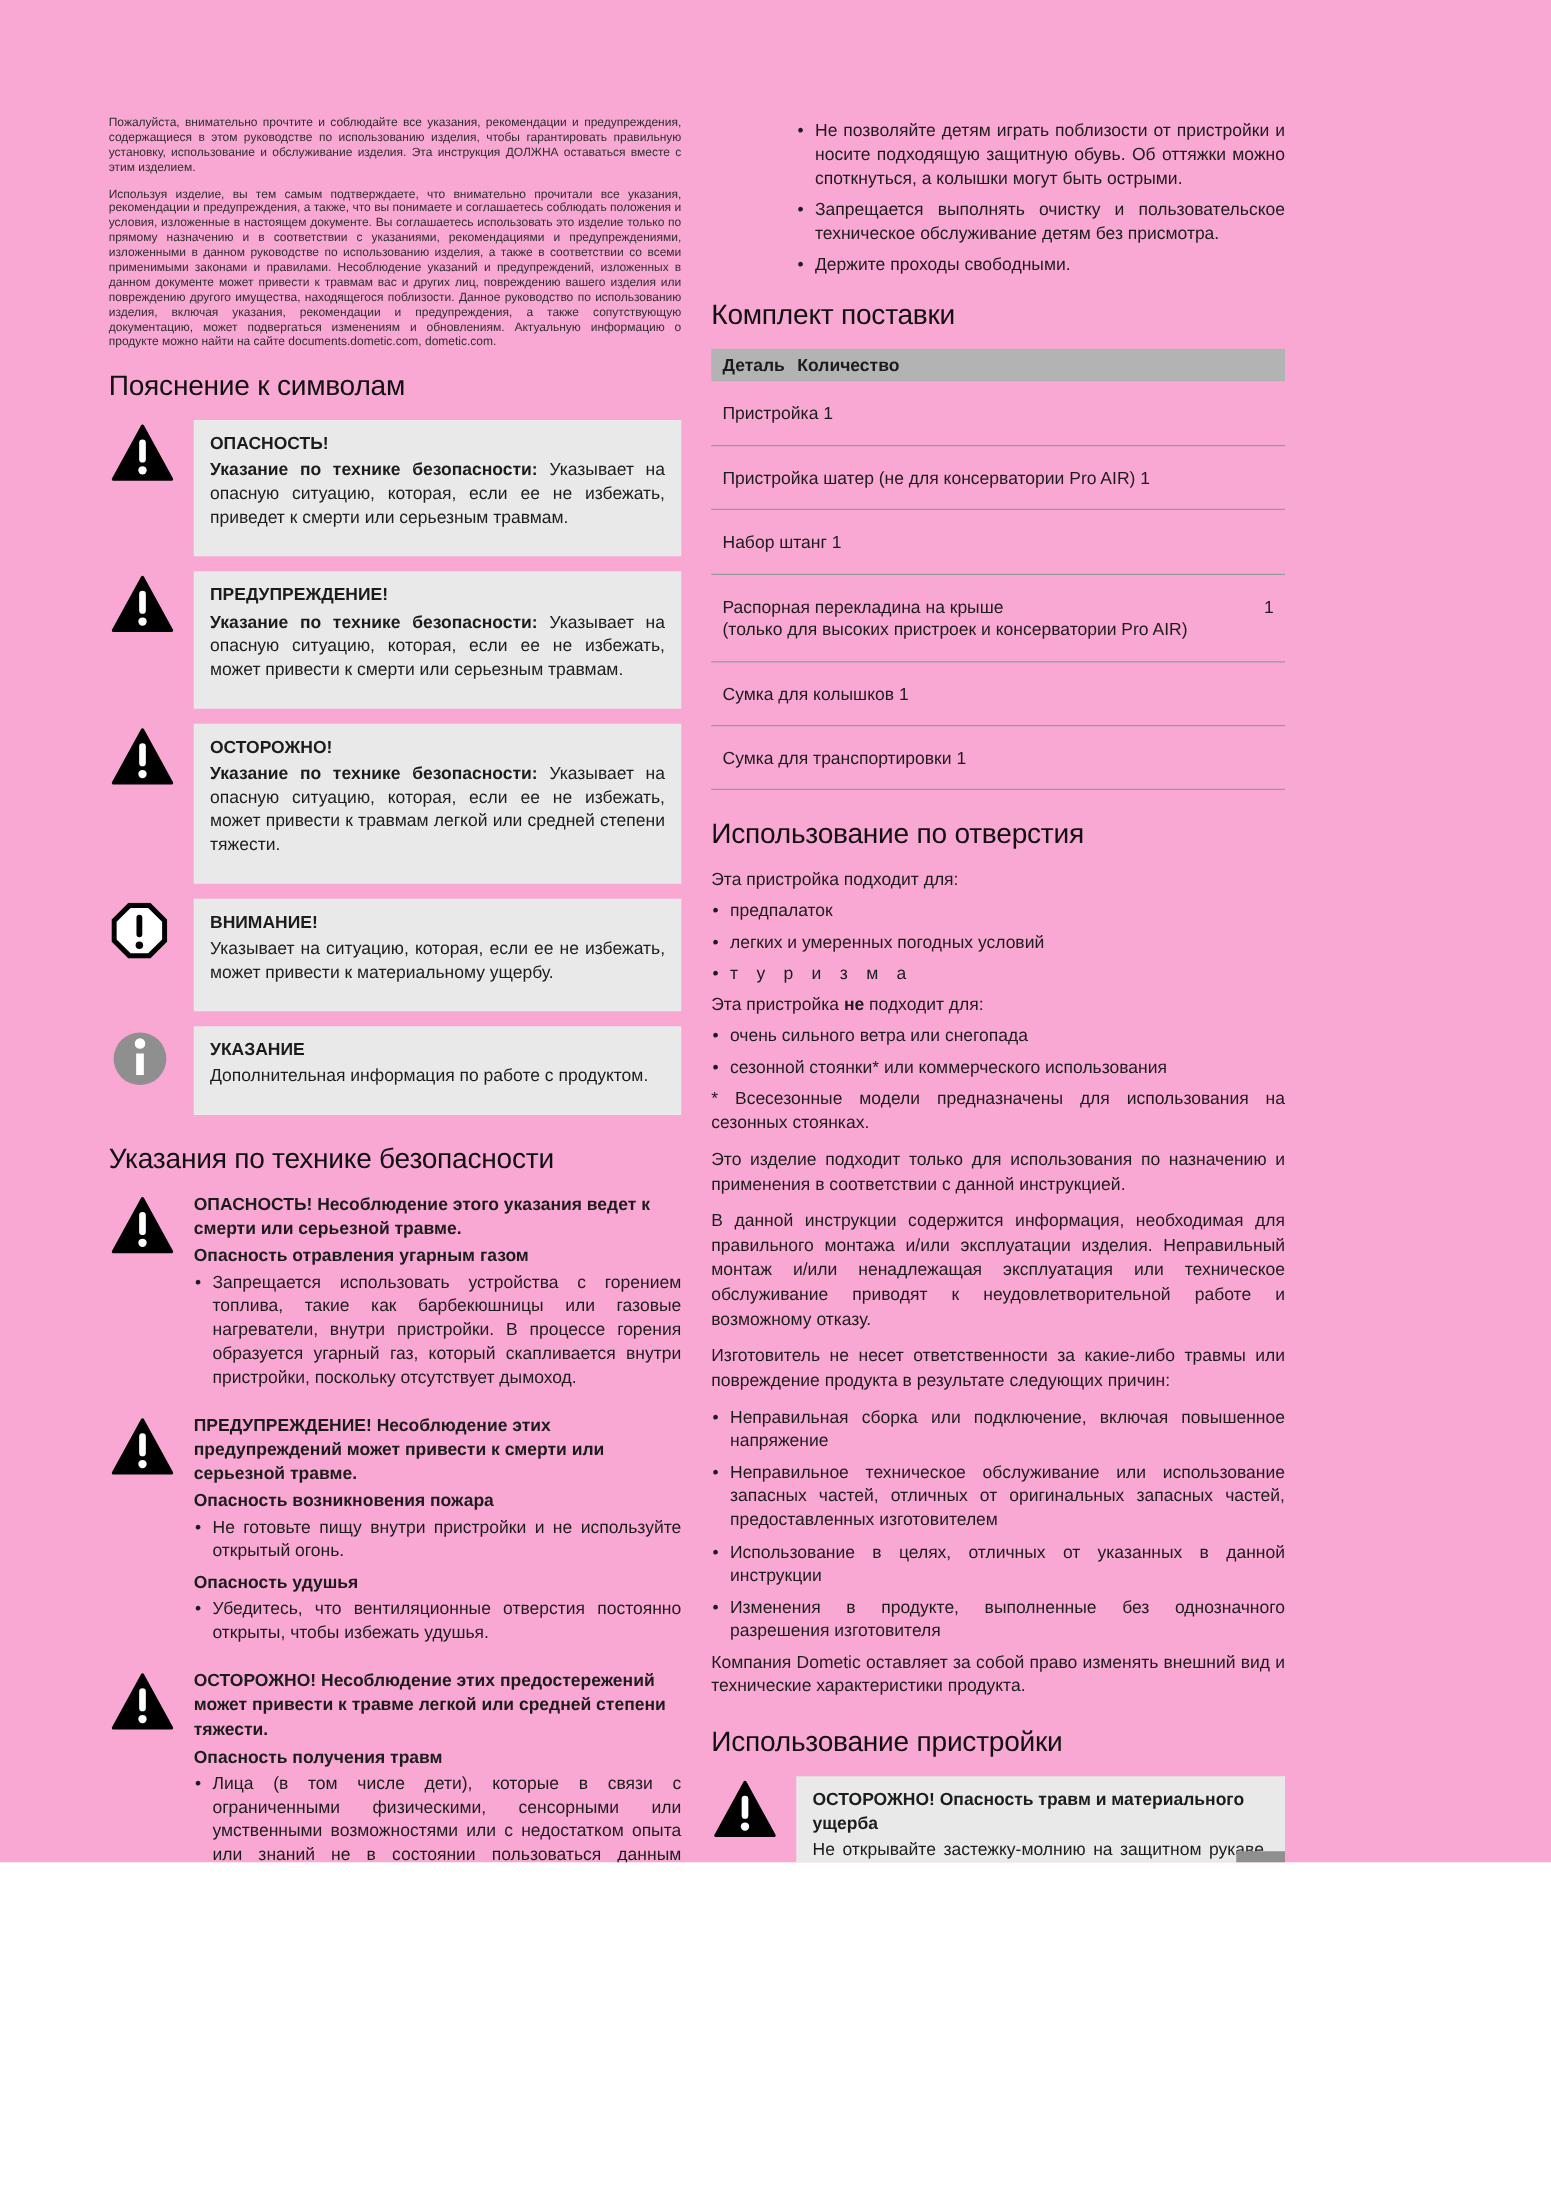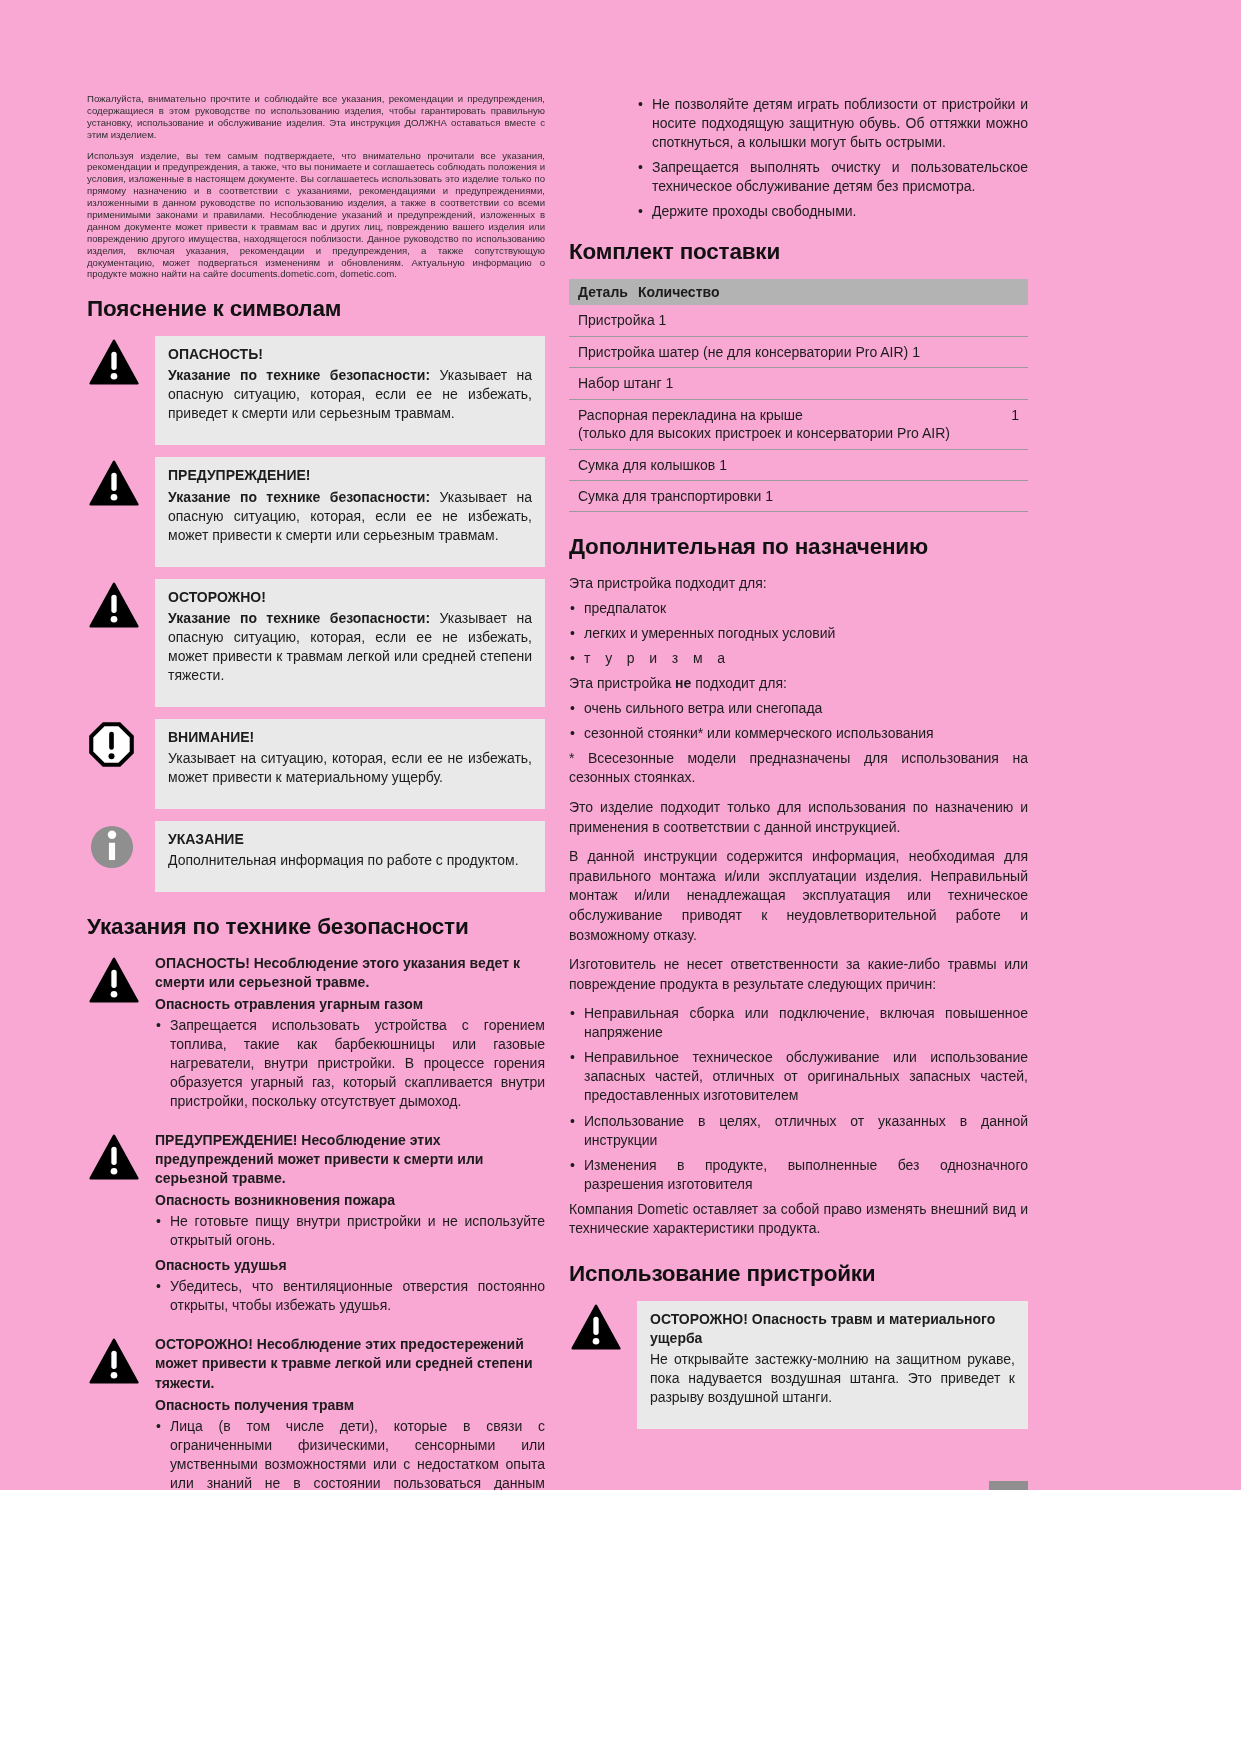--- a/index.html
+++ b/index.html
@@ -27,21 +27,21 @@
 
   .fineprint {
     font-size: 9.6px;
     line-height: 1.24;
     margin: 0 0 9px;
     text-align: justify;
     color: #2e2e2e;
   }
   .section {
     font-size: 22.5px;
-    font-weight: 700;
+    font-weight: 400;
     letter-spacing: -0.2px;
     color: #111;
     margin: 22px 0 14px;
   }
   .col-left .section.first { margin-top: 16px; }
   .col-right .section.first-right { margin-top: 18px; }
 
   .symbol-row { display: flex; margin: 0 0 12px; }
   .icon-cell { flex: 0 0 68px; padding: 3px 0 0 2px; }
   .icon-cell svg { display: block; }
@@ -82,21 +82,21 @@
   .spread { letter-spacing: 1.05em; }
 
   .supply { margin: 2px 0 4px; font-size: 14px; }
   .supply-header {
     background: #b3b3b3;
     font-weight: 700;
     padding: 5px 9px;
     display: flex;
     gap: 10px;
   }
-  .supply-row { border-bottom: 1px solid #9a9a9a; padding: 6px 9px; line-height: 1.32; }
+  .supply-row { border-bottom: 1px solid #9a9a9a; padding: 16px 9px; line-height: 1.32; }
   .row-split { display: flex; justify-content: space-between; }
   .rs-name { white-space: pre-line; flex: 1; padding-right: 10px; }
 
   .footer-num {
     position: absolute;
     left: 87px;
     top: 1488px;
     font-size: 15px;
     color: #2e2e2e;
   }
@@ -282,21 +282,21 @@
         <div class="supply-row"><span>Набор штанг</span> <span>1</span></div>
         <div class="supply-row row-split">
             <span class="rs-name">Распорная перекладина на крыше
 (только для высоких пристроек и консерватории Pro AIR)</span>
             <span>1</span>
           </div>
         <div class="supply-row"><span>Сумка для колышков</span> <span>1</span></div>
         <div class="supply-row"><span>Сумка для транспортировки</span> <span>1</span></div>
       </div>
 
-      <h1 class="section">Дополнительная по назначению</h1>
+      <h1 class="section">Использование по отверстия</h1>
 
       <p class="body tight">Эта пристройка подходит для:</p>
       <ul class="bullets">
         <li>предпалаток</li>
         <li>легких и умеренных погодных условий</li>
         <li class="spread">туризма</li>
       </ul>
 
       <p class="body tight"><span>Эта пристройка</span> <b>не</b> <span>подходит для:</span></p>
       <ul class="bullets">

